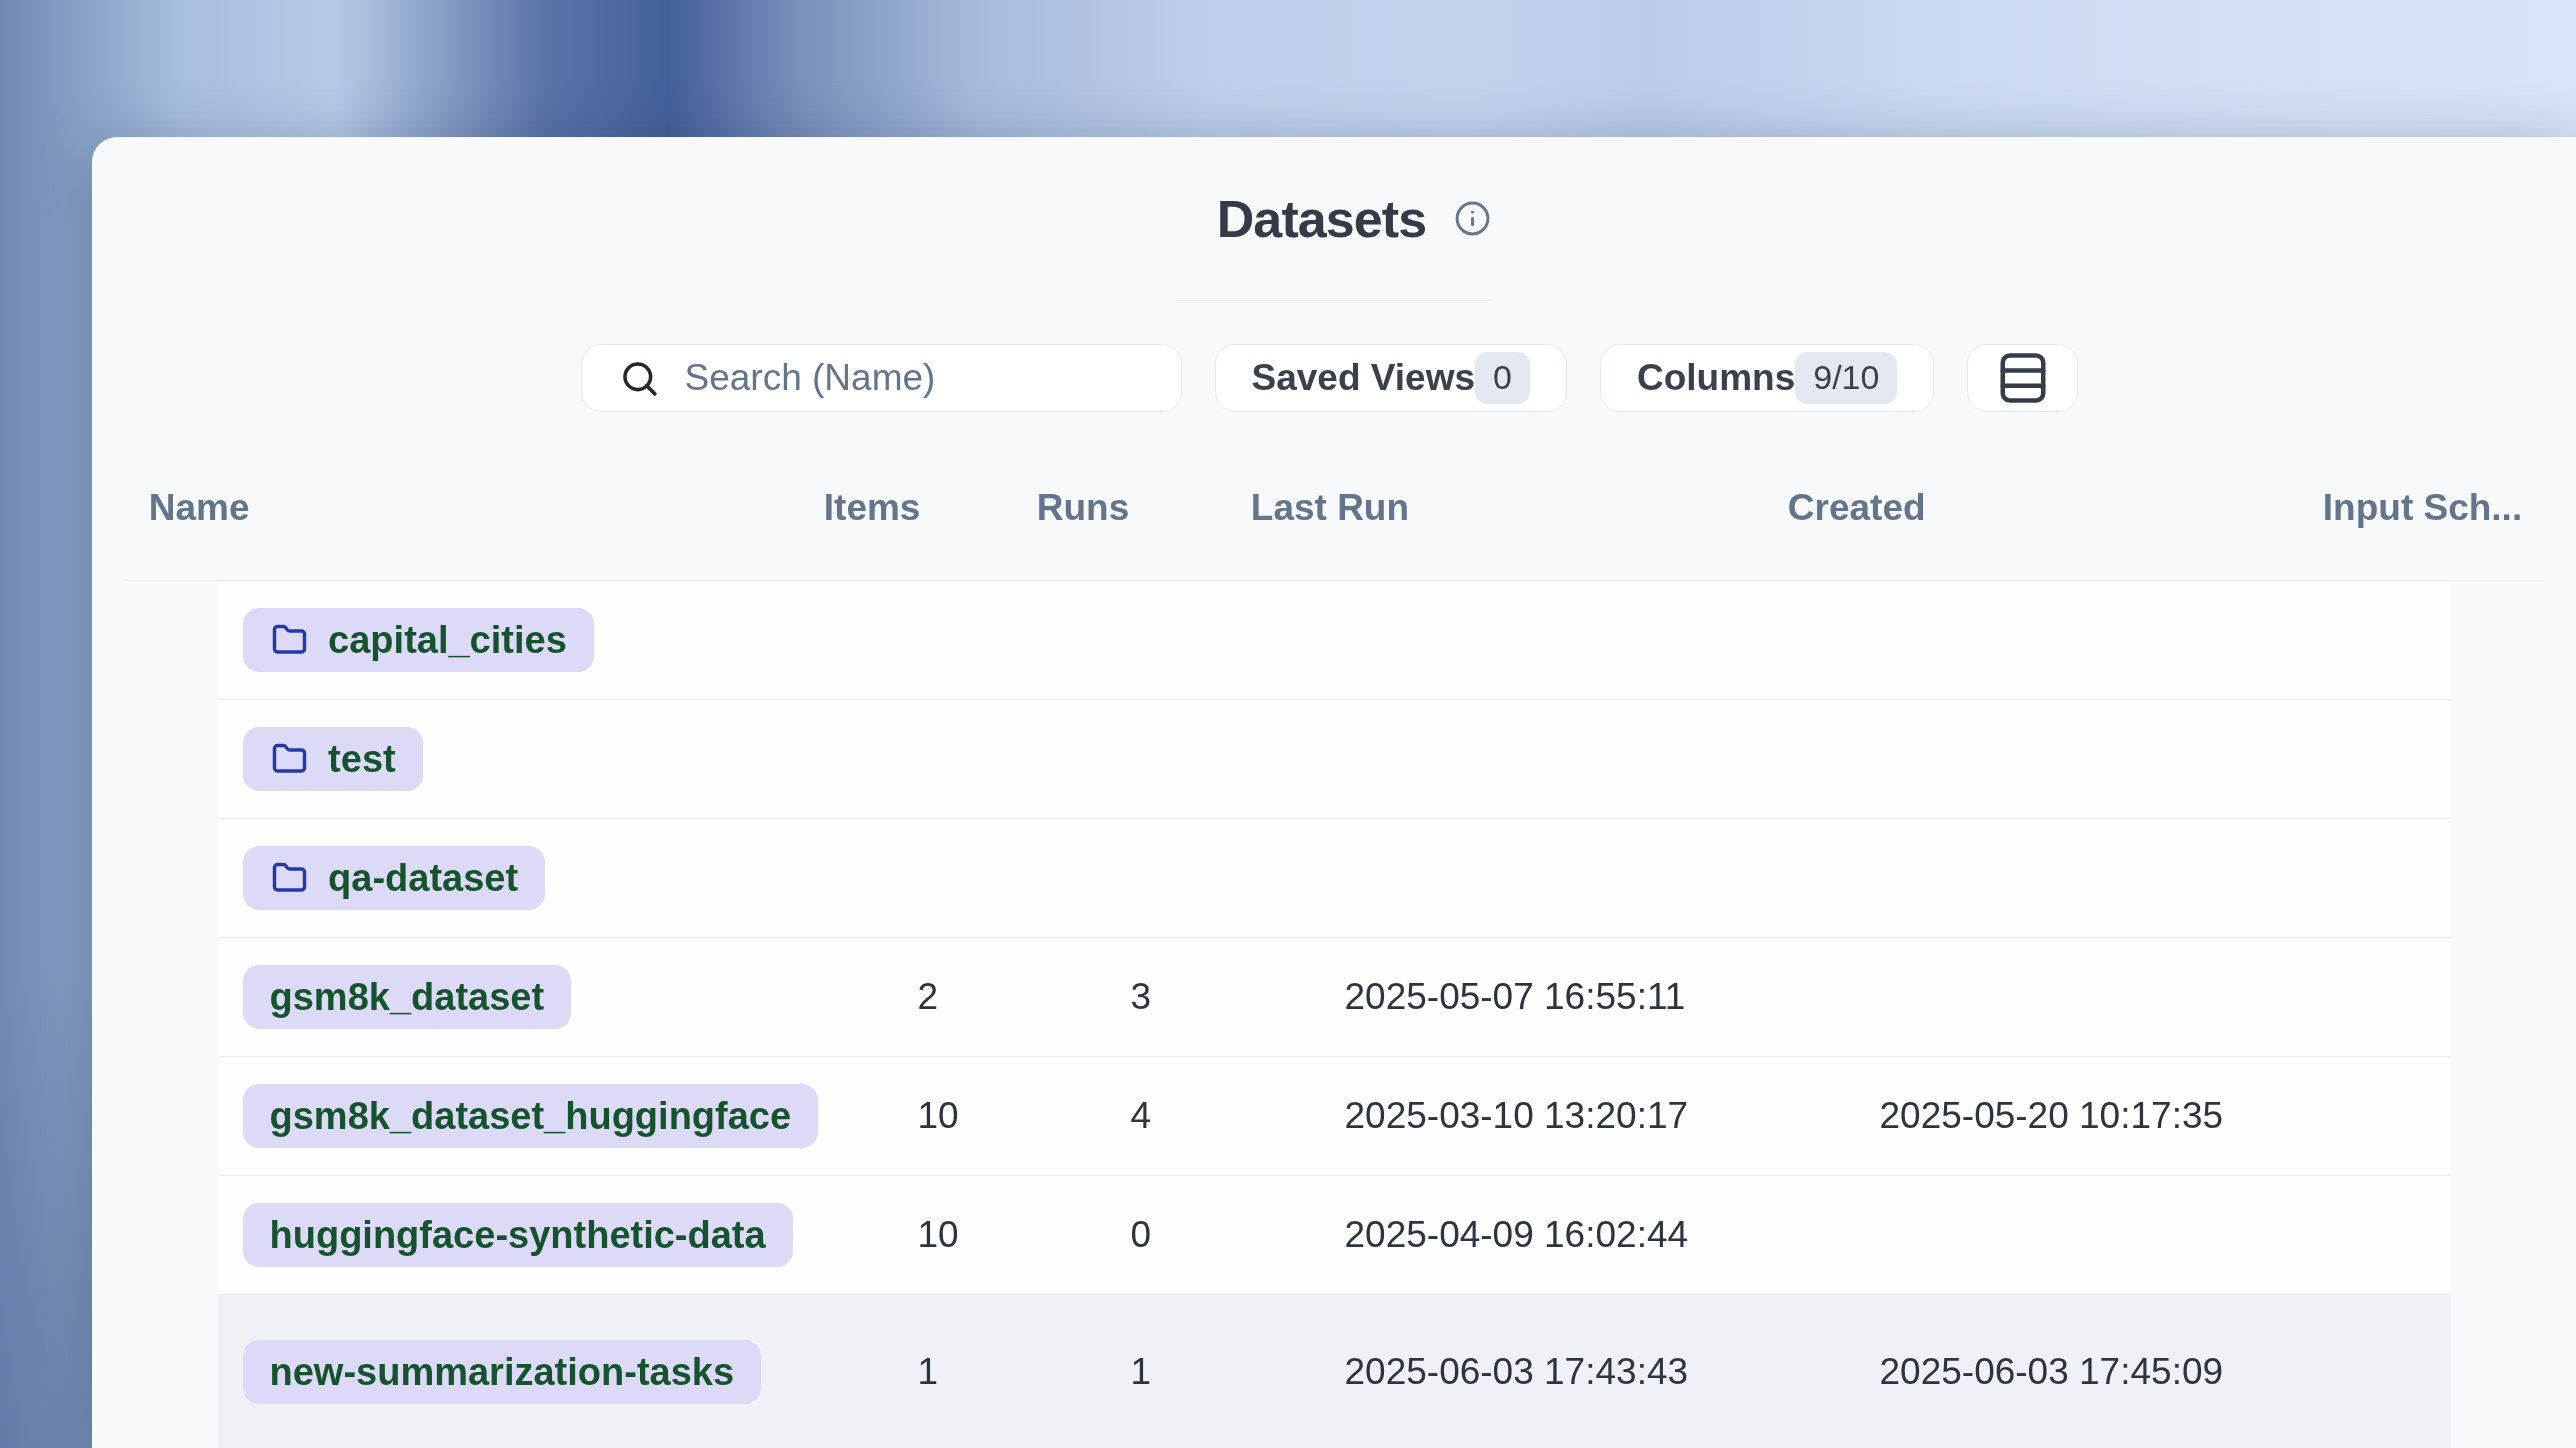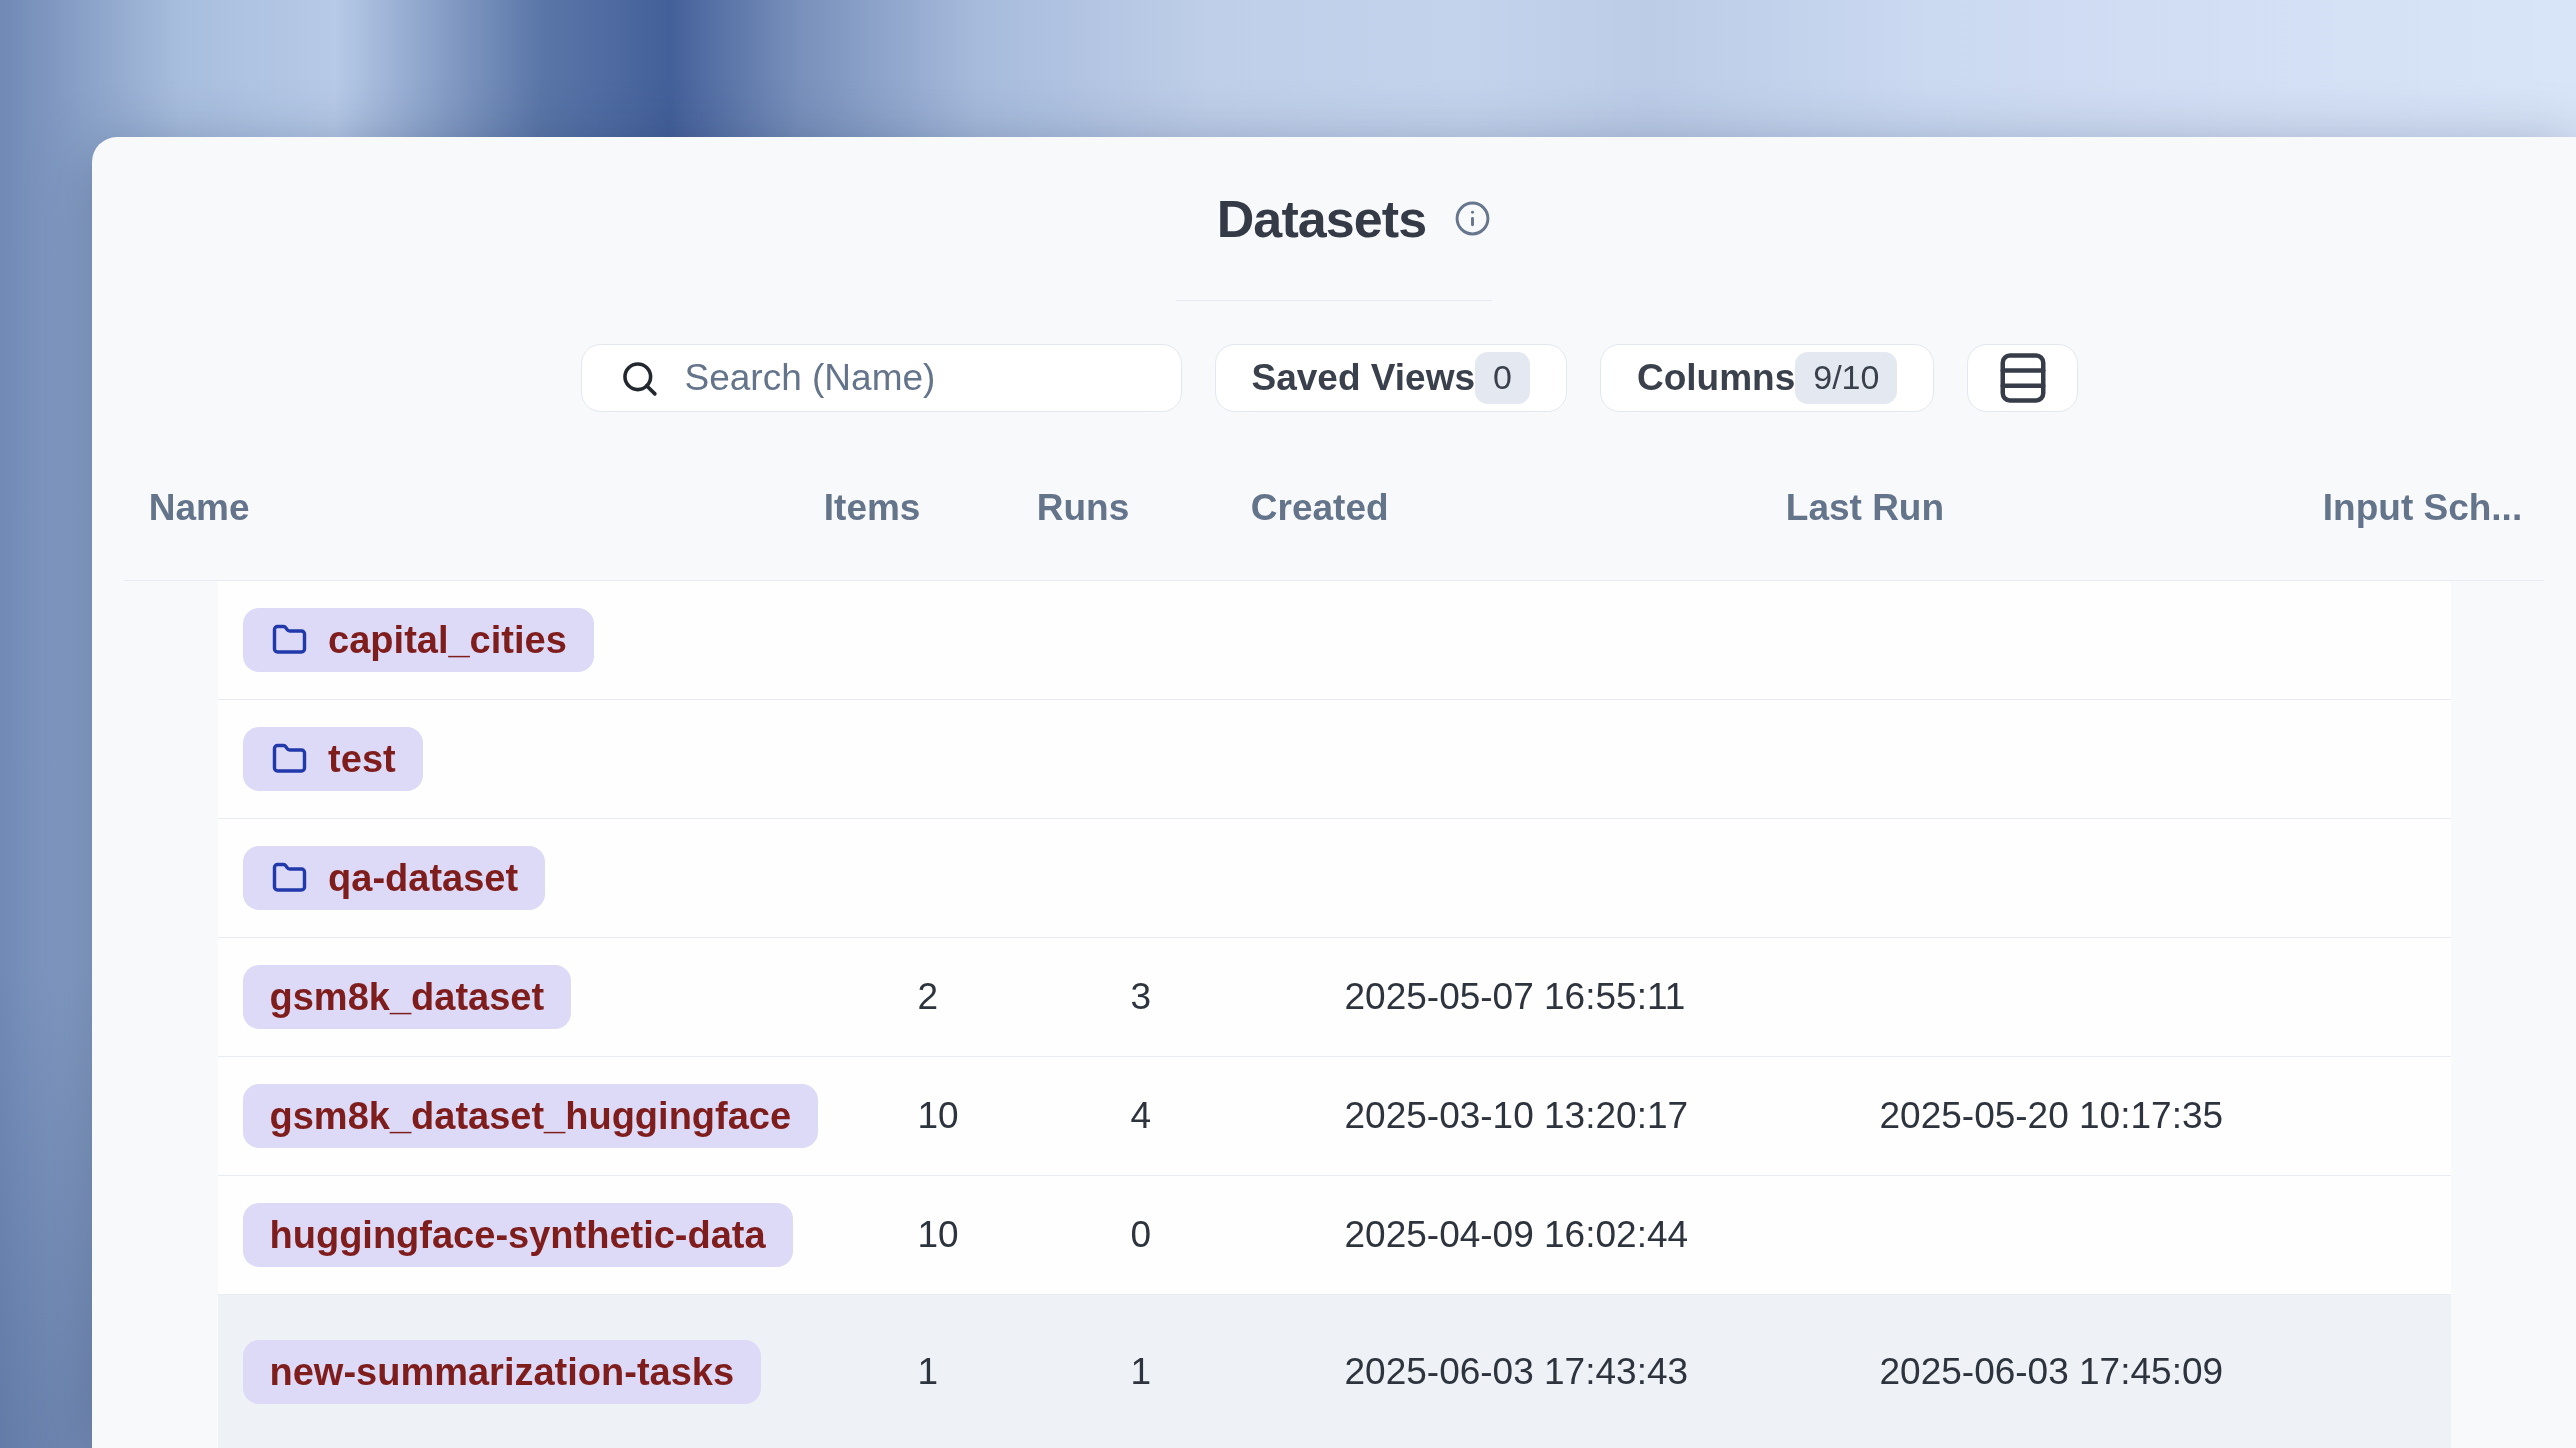--- a/index.html
+++ b/index.html
@@ -96,21 +96,21 @@
   }
   .c-name{width:675px;flex:0 0 auto;}
   .c-items{width:213px;flex:0 0 auto;}
   .c-runs{width:214px;flex:0 0 auto;}
   .c-created{width:535px;flex:0 0 auto;}
   .c-last_run{width:537px;flex:0 0 auto;}
   .c-input_schema{flex:1;min-width:0;}
   .badge{
     display:inline-flex;align-items:center;gap:19.6px;
     height:64px;padding:0 27px;border-radius:16px;
-    background:#dcdaf6;color:#7f1d1d;font-weight:700;font-size:38px;
+    background:#dcdaf6;color:#14532d;font-weight:700;font-size:38px;
     cursor:pointer;max-width:100%;box-sizing:border-box;
   }
   .badge .folder-wrap{display:flex;align-items:center;}
   .badge-label{white-space:nowrap;overflow:hidden;text-overflow:ellipsis;}
   svg{display:block;}
 </style>
 </head>
 <body>
 
 <div class="page">
@@ -152,22 +152,22 @@
           <path d="M2 8.7h18"></path>
           <path d="M2 15.4h18"></path>
         </svg>
       </button>
     </div>
 
     <div class="thead" id="thead">
         <div class="th c-name">Name</div>
         <div class="th c-items">Items</div>
         <div class="th c-runs">Runs</div>
+        <div class="th c-last_run">Last Run</div>
         <div class="th c-created">Created</div>
-        <div class="th c-last_run">Last Run</div>
         <div class="th c-input_schema">Input Sch...</div>
       </div>
     <div class="tbody" id="tbody">
         <div class="tr">
     <div class="td c-name">
       <span class="badge">
         <span class="folder-wrap">
           <svg width="39" height="36" viewBox="0 0 24 24" fill="none" stroke="#2239ab" stroke-width="2.3" stroke-linecap="round" stroke-linejoin="round">
             <path d="M20 20a2 2 0 0 0 2-2V8a2 2 0 0 0-2-2h-7.9a2 2 0 0 1-1.69-.9L9.6 3.9A2 2 0 0 0 7.93 3H4a2 2 0 0 0-2 2v13a2 2 0 0 0 2 2Z"></path>
           </svg>

